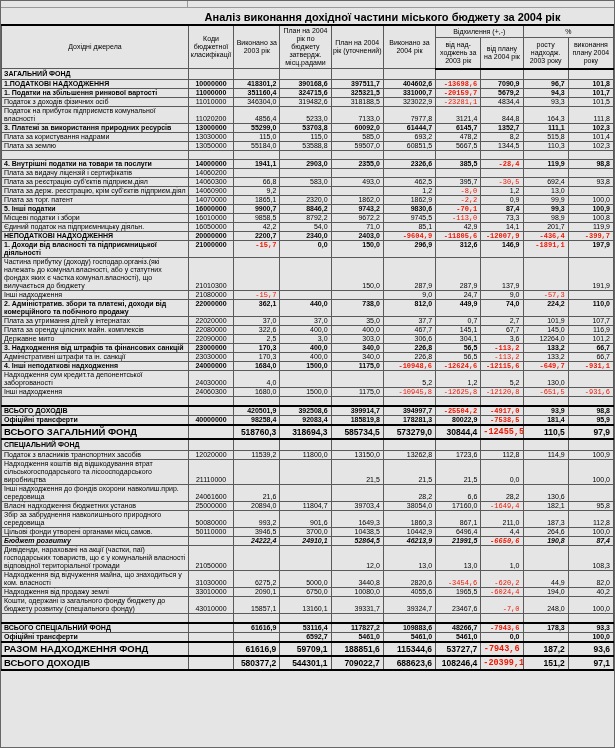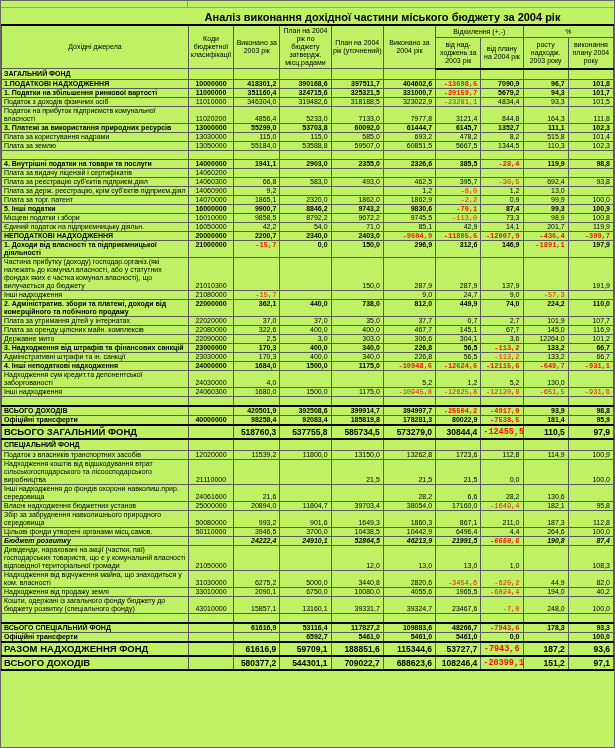--- a/index.html
+++ b/index.html
@@ -1,16 +1,16 @@
 <!DOCTYPE html>
 <html style="--red: #f21500;"><head>
 <meta charset="utf-8">
 <style>
   html,body{margin:0;padding:0;background:#fff;}
-  .page{position:relative;width:613px;height:746px;overflow:hidden;background:#bef264;
+  .page{position:relative;width:613px;height:746px;overflow:hidden;background:#e5e5e5;
         border:1px solid #666;font-family:"Liberation Sans","DejaVu Sans",sans-serif;color:#000;}
   .topstrip{display:flex;height:6px;border-bottom:1px solid #999;}
   .topstrip .left{width:186px;border-right:1px solid #999;}
   .title{font-size:11px;font-weight:bold;text-align:center;margin:3px 0 0 150px;line-height:13px;}
   .units{font-size:8px;font-weight:bold;text-align:right;padding-right:100px;margin-top:7px;margin-bottom:1px;}
   table{border-collapse:collapse;width:613px;table-layout:fixed;font-size:7px;}
   th,td{border:1px solid #5a5a5a;padding:0 2px;overflow:hidden;}
   thead th{font-weight:normal;font-size:7px;line-height:8px;text-align:center;vertical-align:middle;padding:1px;}
   thead tr:last-child th{border-bottom:2px solid #000;}
   thead tr:first-child th{border-top:2px solid #000;}
@@ -462,21 +462,21 @@
           <td class="num">178281,3</td>
           <td class="num tn">80022,9</td>
           <td class="num red tn">-7538,5</td>
           <td class="num tn">181,4</td>
           <td class="num tn">95,9</td>
         </tr>
         <tr class="big">
           <td class="lbl">ВСЬОГО ЗАГАЛЬНИЙ ФОНД</td>
           <td class="code"></td>
           <td class="num">518760,3</td>
-          <td class="num">537755,8</td>
+          <td class="num">318694,3</td>
           <td class="num">585734,5</td>
           <td class="num">573279,0</td>
           <td class="num">30844,4</td>
           <td class="num red">-12455,5</td>
           <td class="num">110,5</td>
           <td class="num">97,9</td>
         </tr>
         <tr class="section">
           <td class="lbl">СПЕЦІАЛЬНИЙ ФОНД</td>
           <td class="code"></td>

